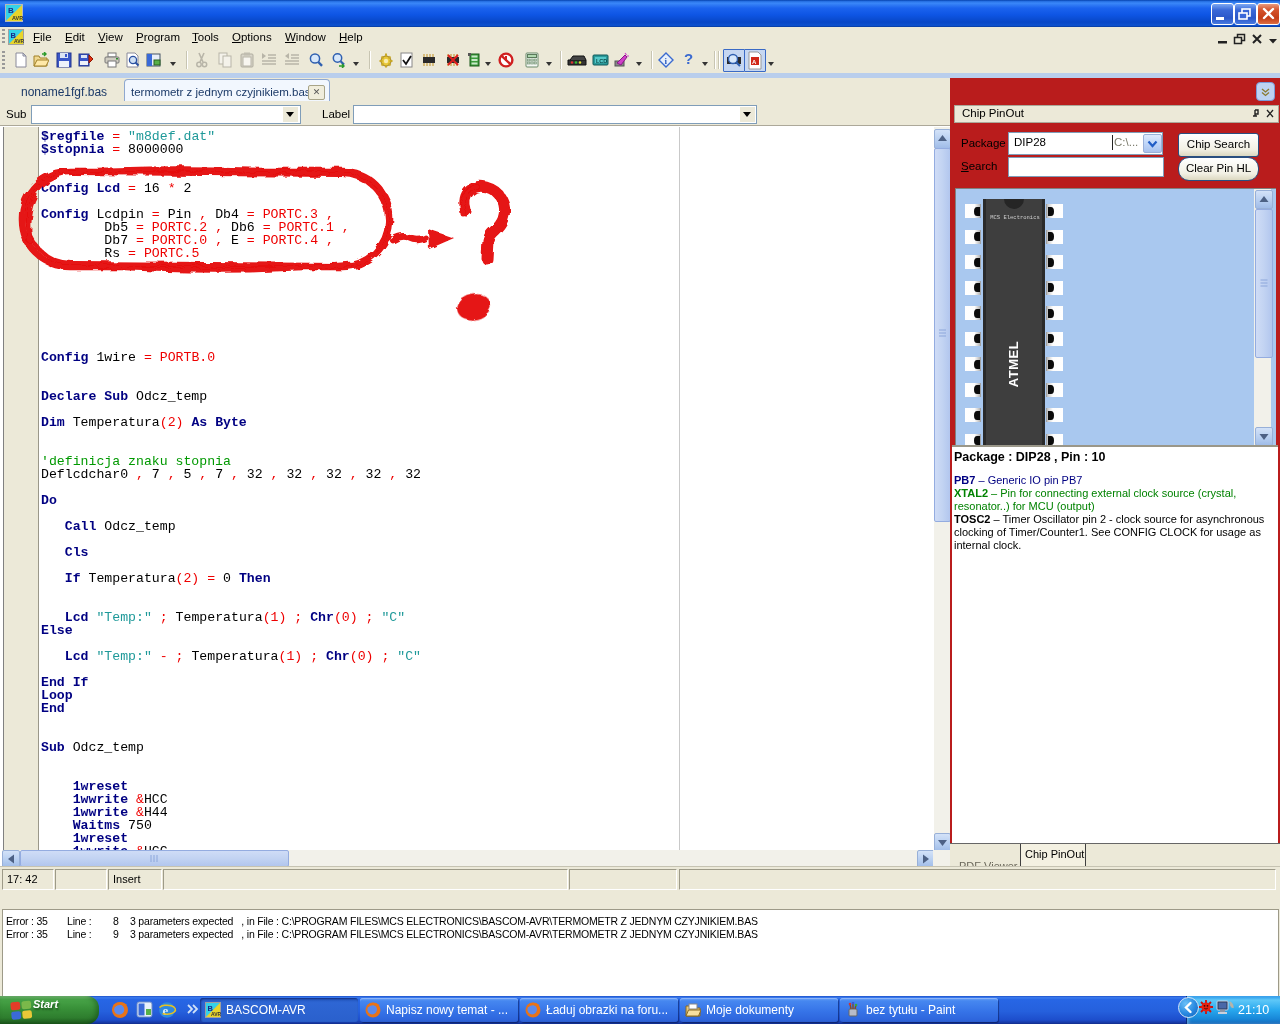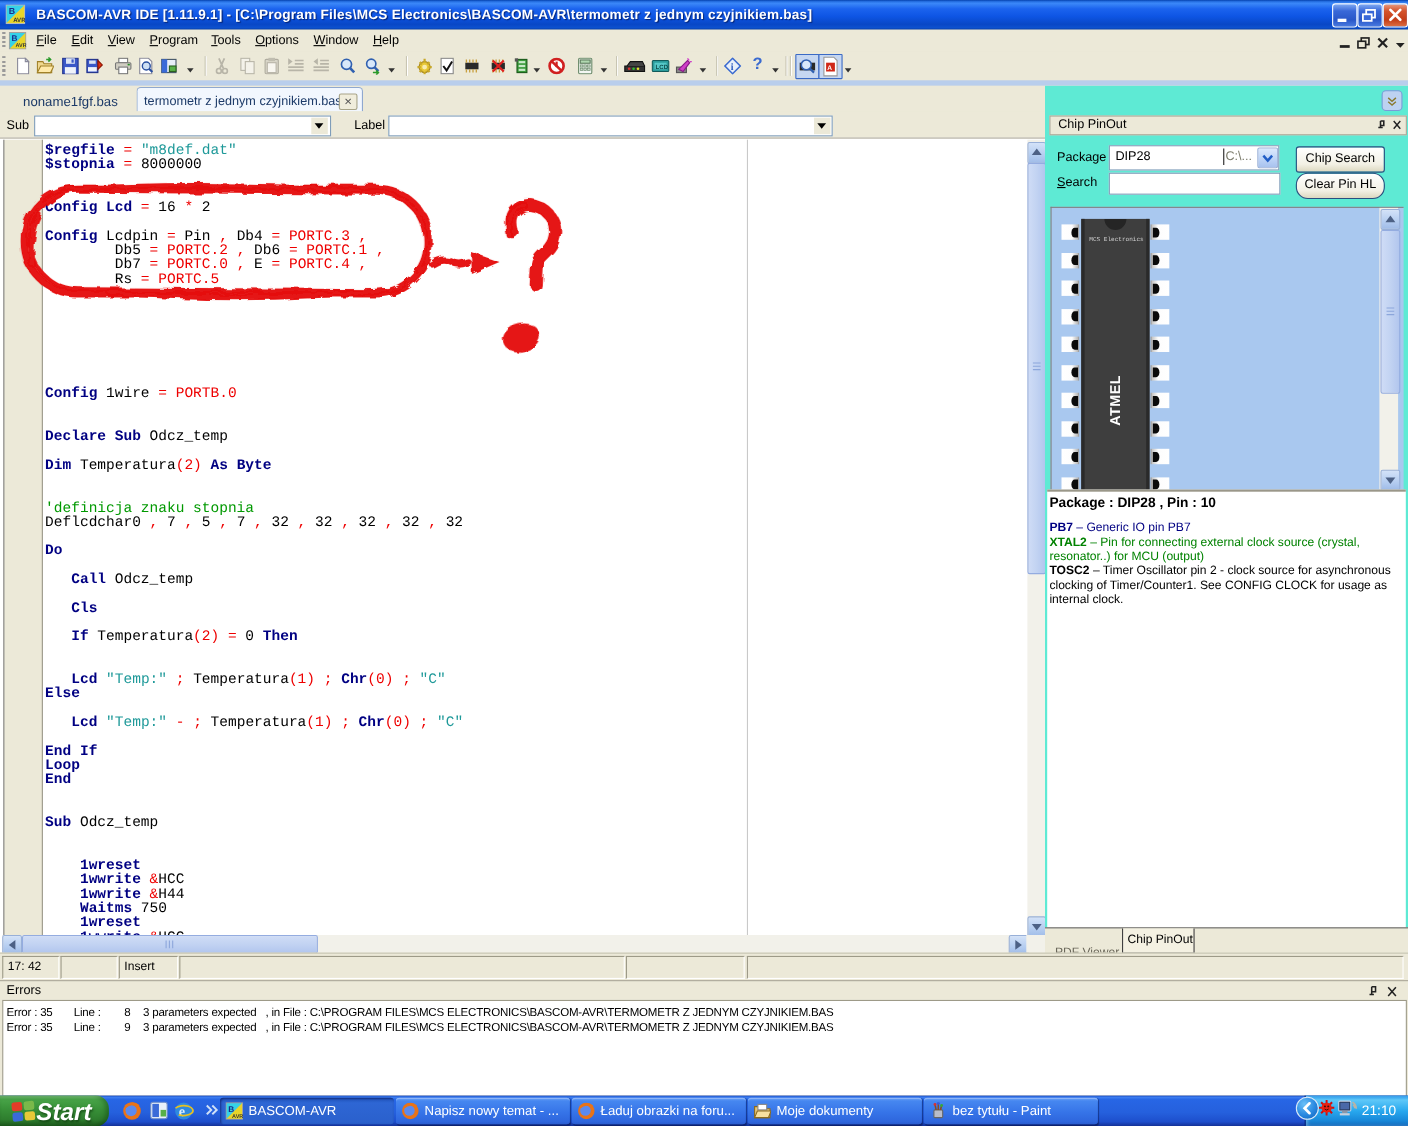--- a/index.html
+++ b/index.html
@@ -49,21 +49,21 @@
   #code b{font-weight:bold;color:#000082;}
   #code i{font-style:normal;color:#ee0000;}
   #code u{text-decoration:none;color:#1e9999;}
   #code em{font-style:normal;color:#009900;}
   
   .sb{background:#f2f1ea;}
   .sbtn{background:linear-gradient(180deg,#d3e2f8 0%,#b5cdf0 60%,#a0bce8 100%);border:1px solid #98b0d8;border-radius:2px;}
   .sthumb{background:linear-gradient(90deg,#cfdcf6 0%,#c2d3f2 50%,#b2c6ee 100%);border:1px solid #94ace0;border-radius:2px;}
   .sthumbH{background:linear-gradient(180deg,#cfdcf6 0%,#c2d3f2 50%,#b2c6ee 100%);border:1px solid #94ace0;border-radius:2px;}
   
-  #rpanel{left:950px;top:78px;width:330px;height:788px;background:#5eead4;}
+  #rpanel{left:950px;top:78px;width:330px;height:788px;background:#b91c1c;}
   
   #statusbar{left:0;top:866px;width:1280px;height:25px;background:#ECE9D8;border-top:1px solid #c6c3b2;}
   .scell{top:2px;height:19px;border:1px solid;border-color:#9d9a88 #fff #fff #9d9a88;font-size:11px;color:#000;}
   
   #errors{left:0;top:891px;width:1280px;height:105px;background:#ECE9D8;}
   
   #taskbar{left:0;top:996px;width:1280px;height:28px;
     background:linear-gradient(180deg,#1e51c8 0%,#3a7bef 6%,#2766e5 13%,#2560dd 55%,#1d4ecc 85%,#15359e 97%,#102c85 100%);}
   .taskbtn{top:2px;height:24px;border-radius:3px;color:#fff;font-size:12px;
     background:linear-gradient(180deg,#71a7f8 0%,#4687f0 12%,#3674e8 55%,#2e66dd 90%,#2a5cce 100%);
@@ -74,21 +74,20 @@
 <body>
 <div id="root">
   <div class="abs" id="titlebar">
     <svg class="abs" id="title-ico" width="18" height="18" viewBox="0 0 18 18">
       <rect x="0" y="0" width="18" height="18" fill="#b8b8b8"></rect>
       <polygon points="1,1 17,1 1,17" fill="#35d2e8"></polygon>
       <polygon points="17,1 17,17 1,17" fill="#e8d52a"></polygon>
       <text x="3" y="9" font-size="8" font-weight="bold" fill="#1a2a8a" font-family="Liberation Sans">B</text>
       <text x="7" y="16" font-size="5.5" font-weight="bold" fill="#333" font-family="Liberation Sans">AVR</text>
     </svg>
-    <div class="abs" id="title-txt">BASCOM-AVR IDE [1.11.9.1] - [C:\Program Files\MCS Electronics\BASCOM-AVR\termometr z jednym czyjnikiem.bas]</div>
     <div class="abs tbtn" style="left:1211px;">
       <svg width="21" height="20">
           <rect x="4" y="13" width="8" height="3" fill="#fff"></rect>
         </svg>
       </div>
     <div class="abs tbtn" style="left:1234px;">
       <svg width="21" height="20">
           <rect x="7" y="5" width="8" height="7" fill="none" stroke="#fff" stroke-width="1.6"></rect>
           <rect x="4" y="9" width="8" height="6" fill="#3968d8" stroke="#fff" stroke-width="1.6"></rect>
         </svg>
@@ -549,27 +548,20 @@
       </div>
     <div class="abs scell" style="left:55px;width:50px;"></div>
     <div class="abs scell" style="left:108px;width:52px;">
         <span style="position:absolute;left:4px;top:3px;">Insert</span>
       </div>
     <div class="abs scell" style="left:163px;width:403px;"></div>
     <div class="abs scell" style="left:569px;width:106px;"></div>
     <div class="abs scell" style="left:679px;width:595px;"></div>
   </div>
   <div class="abs" id="errors">
-    <div class="abs" style="left:0;top:0;width:1280px;height:18px;border-top:1px solid #aca899;">
-      <div class="abs" style="left:6px;top:3px;font-size:11.5px;">Errors</div>
-      <svg class="abs" style="left:1242px;top:4px;" width="32" height="12">
-          <path d="M5 1 v7 M3 8 h4 M5 1 h3.5 v4.5 h-3.5" stroke="#222" stroke-width="1.4" fill="none"></path>
-          <path d="M20 1.5 l7 8 M27 1.5 l-7 8" stroke="#222" stroke-width="1.4"></path>
-        </svg>
-    </div>
     <div class="abs" style="left:2px;top:18px;width:1275px;height:86px;background:#fff;border:1px solid #9d9a88;font-size:10.5px;letter-spacing:-0.2px;line-height:13px;">
       <div class="abs" style="left:3px;top:5px;">Error : 35</div>
         <div class="abs" style="left:64px;top:5px;">Line :</div>
         <div class="abs" style="left:110px;top:5px;">8</div>
         <div class="abs" style="left:127px;top:5px;">3 parameters expected&nbsp;&nbsp; , in File : C:\PROGRAM FILES\MCS ELECTRONICS\BASCOM-AVR\TERMOMETR Z JEDNYM CZYJNIKIEM.BAS</div>
       <div class="abs" style="left:3px;top:18px;">Error : 35</div>
         <div class="abs" style="left:64px;top:18px;">Line :</div>
         <div class="abs" style="left:110px;top:18px;">9</div>
         <div class="abs" style="left:127px;top:18px;">3 parameters expected&nbsp;&nbsp; , in File : C:\PROGRAM FILES\MCS ELECTRONICS\BASCOM-AVR\TERMOMETR Z JEDNYM CZYJNIKIEM.BAS</div>
     </div>
@@ -579,21 +571,21 @@
       background:linear-gradient(180deg,#7bc27b 0%,#48a448 12%,#389038 45%,#2e7d2e 78%,#1d5a1d 100%);
       box-shadow:inset -3px 0 5px rgba(0,40,0,.35);">
       <svg class="abs" style="left:9px;top:3px;" width="24" height="22" viewBox="0 0 24 22">
         <g transform="rotate(-5 12 11)">
             <rect x="2" y="2.5" width="9.5" height="8" rx="2" fill="#e23c28"></rect>
             <rect x="13" y="2.5" width="9.5" height="8" rx="2" fill="#7ab84a"></rect>
             <rect x="2" y="12" width="9.5" height="8" rx="2" fill="#3a6ad8"></rect>
             <rect x="13" y="12" width="9.5" height="8" rx="2" fill="#e8c838"></rect>
           </g>
       </svg>
-      <span style="position:absolute;left:33px;top:2px;color:#fff;font-size:22px;font-weight:bold;font-style:italic;text-shadow:1px 2px 2px rgba(0,30,0,.5);">Start</span>
+      <span style="position:absolute;left:33px;top:2px;color:#fff;font-size:11px;font-weight:bold;font-style:italic;text-shadow:1px 2px 2px rgba(0,30,0,.5);">Start</span>
     </div>
     <svg class="abs" style="left:110px;top:5px;" width="90" height="19">
       <circle cx="10" cy="9" r="8" fill="#e87318"></circle>
         <circle cx="9.2" cy="8.6" r="5.1" fill="#5a8af0"></circle>
         <path d="M4 5.2 a8.5 8.5 0 0 1 12 -.5" stroke="#e87318" stroke-width="2.6" fill="none"></path>
       <rect x="27" y="1" width="15" height="15" rx="2" fill="#e8f0fa" stroke="#6a8ac8"></rect>
         <rect x="28.5" y="2.5" width="6" height="12" fill="#3a6ad8"></rect>
         <rect x="36" y="8" width="5" height="6" fill="#58b048"></rect>
       <circle cx="57" cy="9" r="7.8" fill="#2e8ae0"></circle>
         <text x="52.5" y="13.5" font-size="13" font-weight="bold" fill="#d8ecff" font-family="Liberation Serif">e</text>

